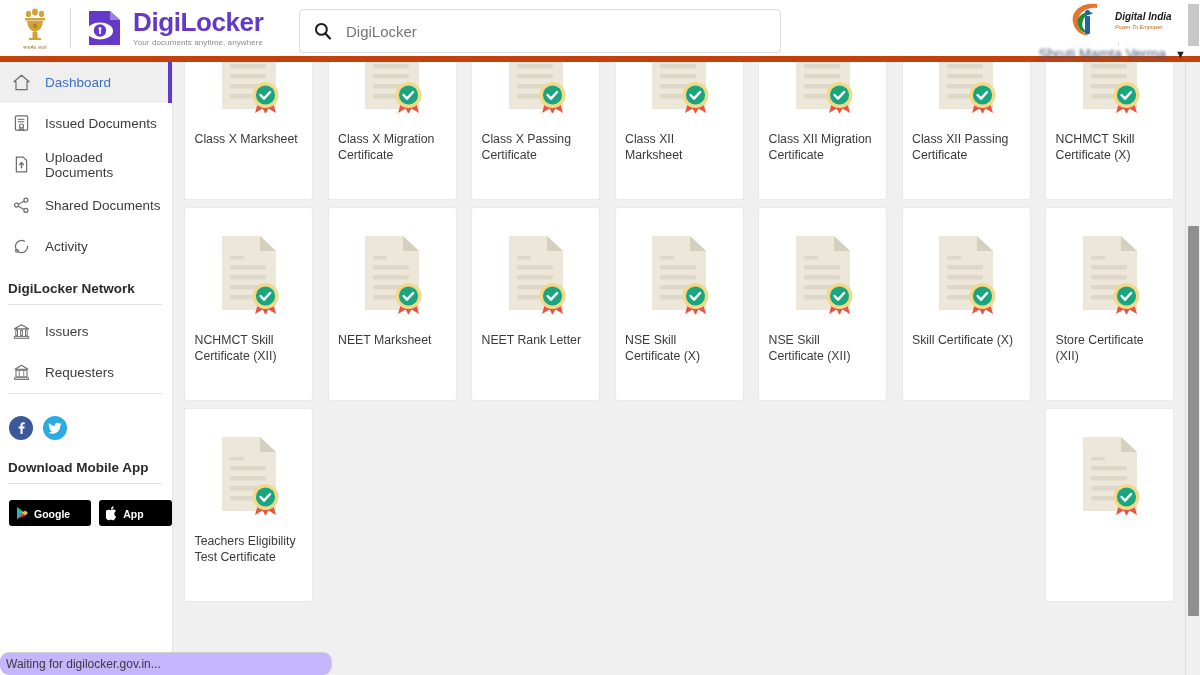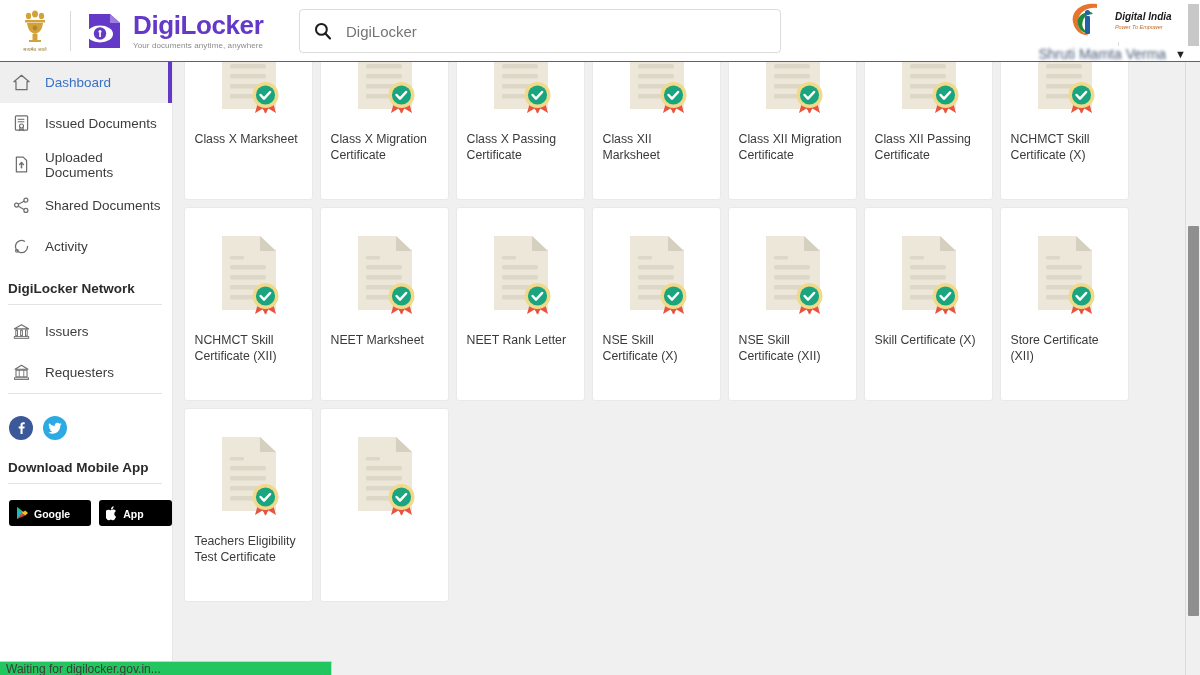--- a/index.html
+++ b/index.html
@@ -9,21 +9,21 @@
     font-family: "Liberation Sans", sans-serif;
     background: #ffffff;
   }
   .app { position: relative; width: 1200px; height: 675px; }
 
   
   .header {
     position: absolute; top: 0; left: 0;
     width: 1200px; height: 62px;
     background: #ffffff;
-    border-bottom: 1px solid #c2410c;
+    border-bottom: 6px solid #c2410c;
     display: flex; align-items: center;
     z-index: 20;
   }
   .emblem {
     width: 46px; height: 52px;
     margin-left: 12px;
     display: flex; flex-direction: column;
     align-items: center; justify-content: center;
   }
   .emblem svg { display: block; }
@@ -131,21 +131,21 @@
   .store-main { font-size: 10.5px; color: #fff; font-weight: bold; line-height: 1.05; }
 
   
   .main {
     position: absolute; top: 62px; left: 173px;
     width: 1013px; height: 613px;
     background: #f0f0f0;
     overflow: hidden;
   }
   .grid-inner { position: absolute; left: 11px; top: -56px; width: 990px; }
-  .row { display: flex; gap: 7px; margin-bottom: 7px; }
+  .row { display: flex; gap: 7px; margin-bottom: 7px; justify-content: space-between; }
   .card {
     width: 129px; height: 194px;
     background: #ffffff;
     border: 1px solid #e9e9e9;
     border-radius: 3px;
     cursor: pointer;
     display: flex; flex-direction: column;
     align-items: center;
   }
   .card-ico { margin-top: 22px; width: 78px; height: 86px; }
@@ -167,27 +167,28 @@
     position: absolute; left: 2px; top: 164px;
     width: 11px; height: 390px;
     background: #8f8f8f; border-radius: 1px;
   }
   .vtop-thumb {
     position: absolute; left: 2px; top: -58px;
     width: 11px; height: 42px; background: #c8c8c8;
   }
   .statusbar {
     position: absolute; left: 0; bottom: 0;
-    height: 14px; min-width: 332px;
-    background: #22c55e;
+    height: 23px; min-width: 332px;
+    background: #c4b5fd;
     border-top: 1px solid #cfcfcf; border-right: 1px solid #cfcfcf;
     display: flex; align-items: center;
     padding-left: 6px;
     font-size: 12px; color: #3b3b3b;
     z-index: 40;
+    border-radius: 9px;
   }
 </style>
 </head>
 <body>
 
 <div class="app">
 
   <div class="header">
 
     <div class="emblem">

